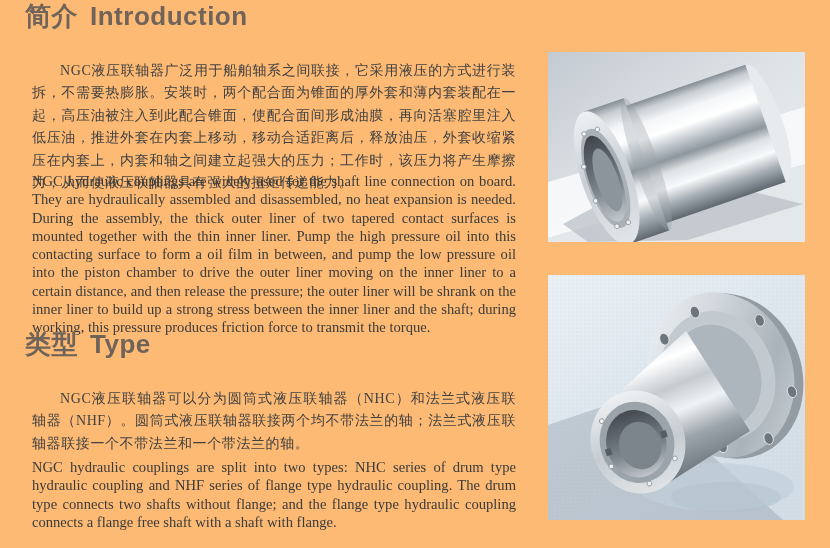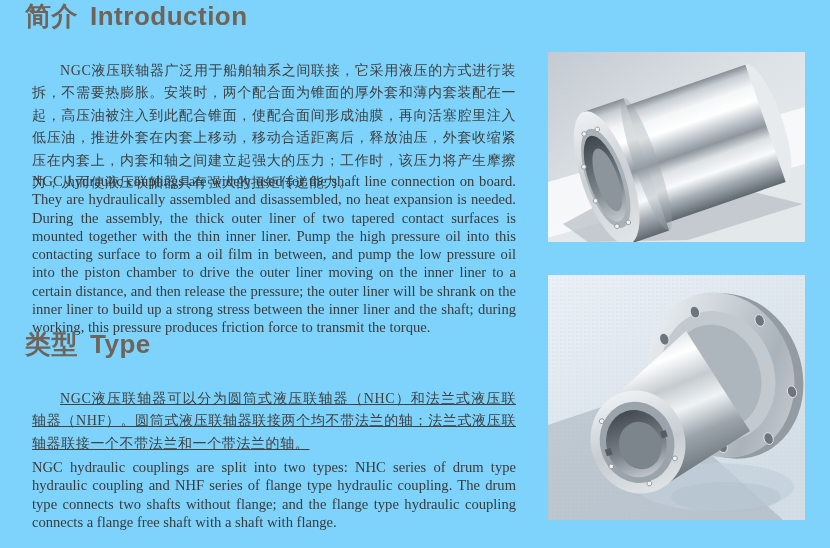--- a/index.html
+++ b/index.html
@@ -1,19 +1,19 @@
 <!DOCTYPE html>
 <html><head>
 <meta charset="utf-8">
 <style>
   html,body{margin:0;padding:0;background:#ffffff;}
   .screen{
     position:relative;
     width:830px;height:548px;
-    background:#7dd3fc;
+    background:#fdba74;
     overflow:hidden;
     font-family:"Liberation Serif", serif;
   }
   
   .section-heading{
     position:absolute;left:25px;
     margin:0;
     font-family:"Liberation Sans", sans-serif;
     font-weight:700;
     font-size:26px;
@@ -40,21 +40,21 @@
     color:#414141;
   }
   .para.en{
     font-size:14.6px;
     line-height:18.3px;
     color:#3b3b3b;
     font-family:Liberation Serif, serif;
   }
   #intro-cn{top:44px;}
   #intro-en{top:156px;}
-  #type-cn{top:372px;text-decoration:underline;}
+  #type-cn{top:372px;}
   #type-en{top:442px;}
   
   figure{margin:0;padding:0;position:absolute;}
   #fig-drum{left:548px;top:52px;width:257px;height:190px;}
   #fig-flange{left:548px;top:275px;width:257px;height:245px;}
   figure svg{display:block;width:100%;height:100%;}
 </style>
 </head>
 <body>
 

